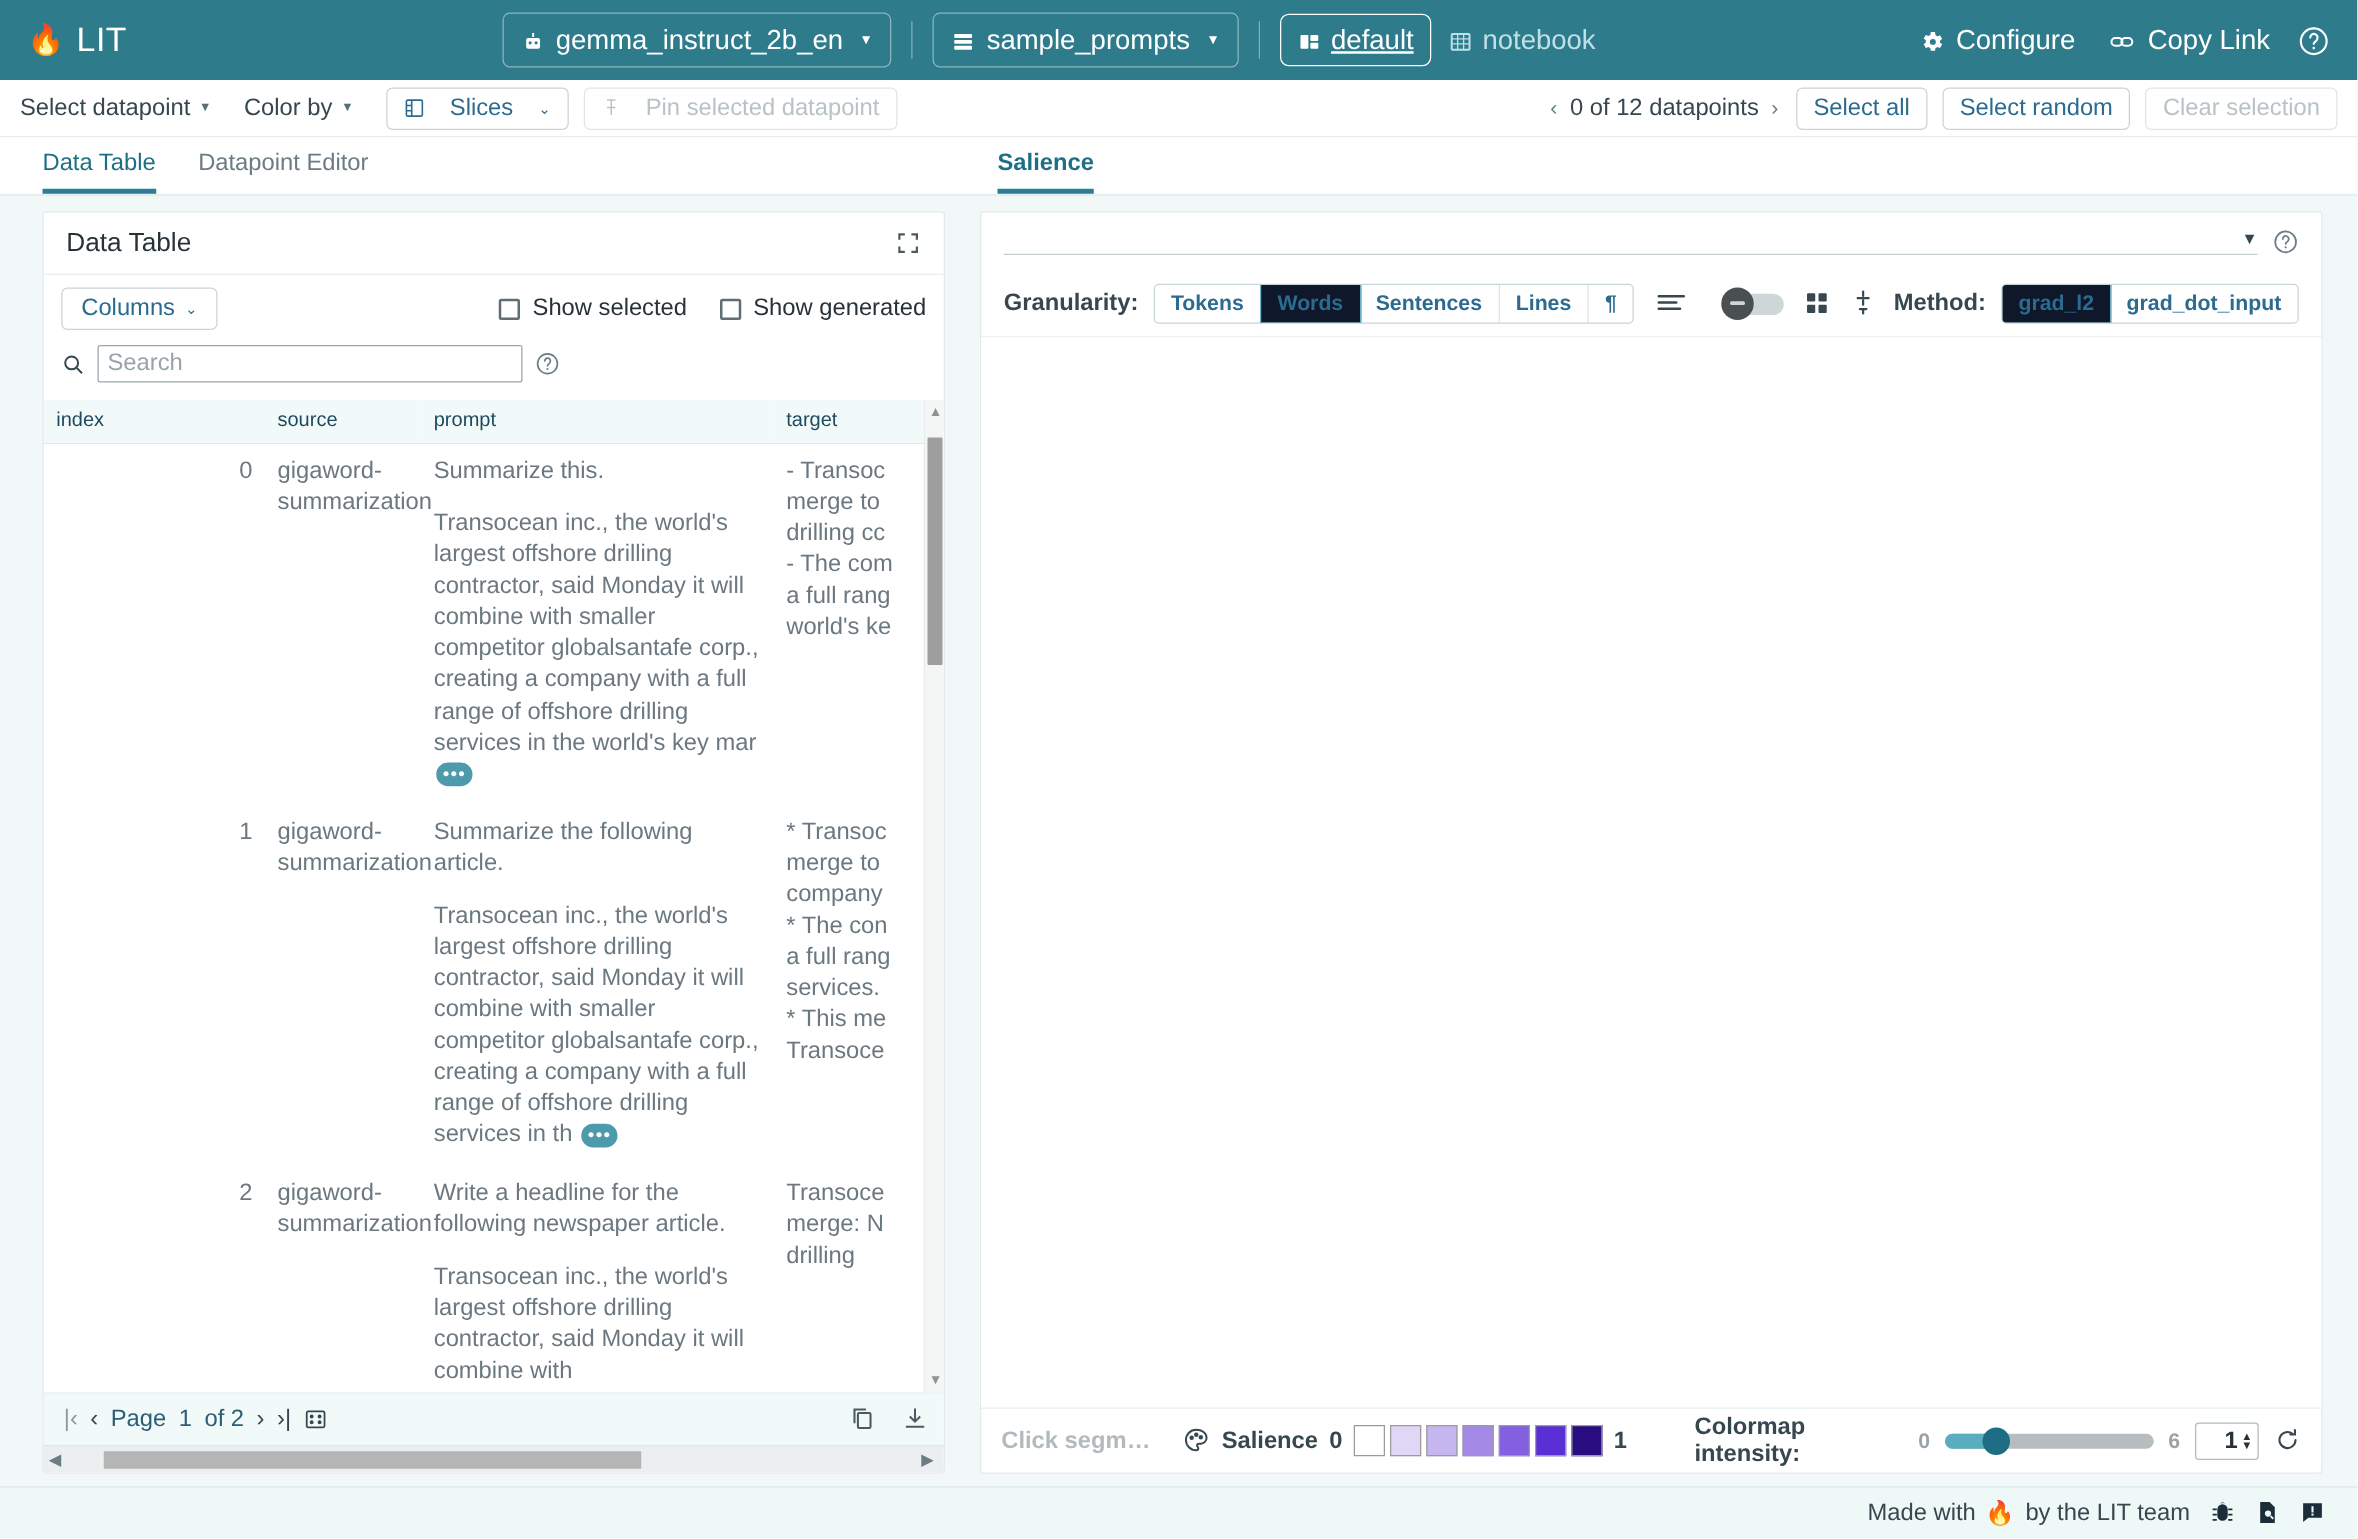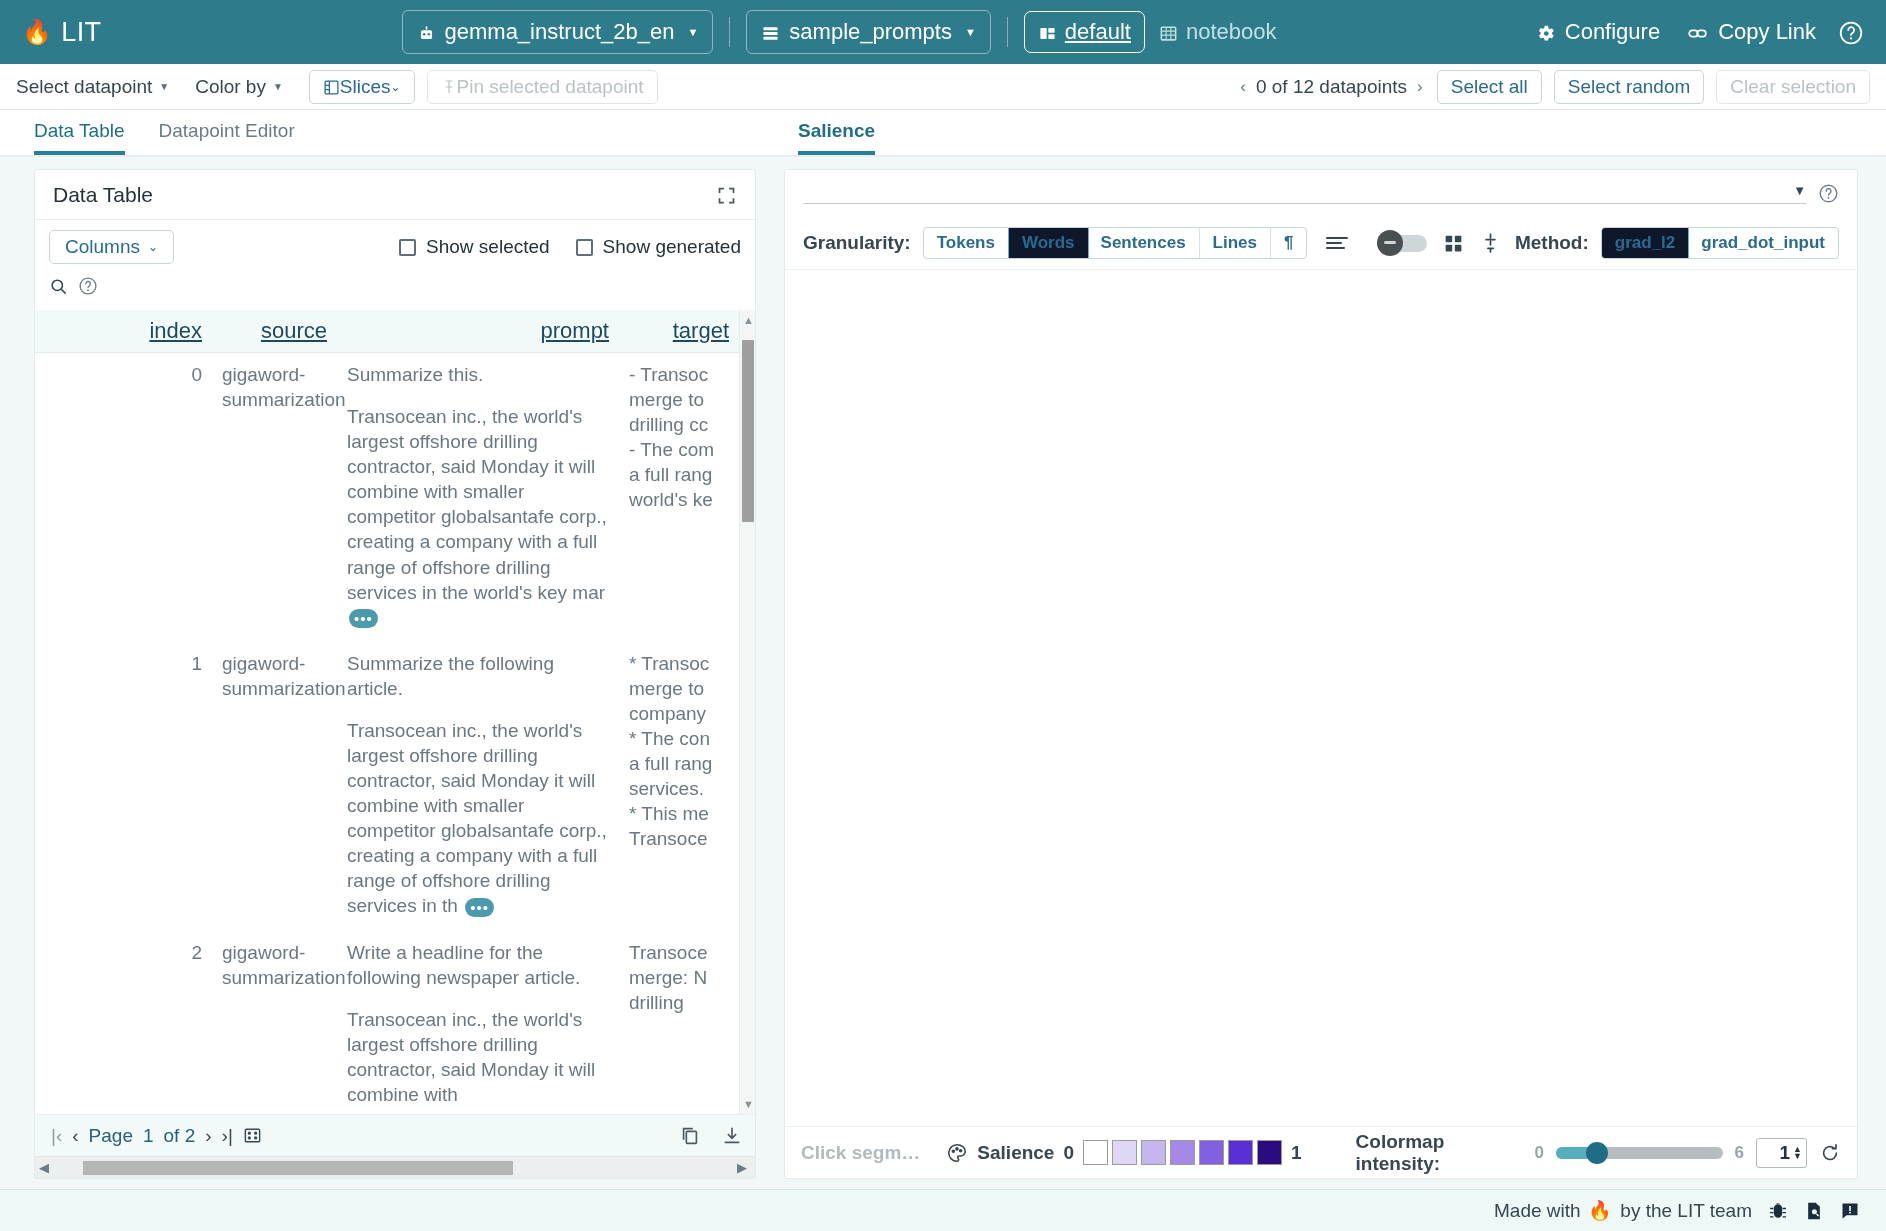--- a/index.html
+++ b/index.html
@@ -56,21 +56,21 @@
     height: 46px; flex: 0 0 46px;
     background: #ffffff;
     border-bottom: 1px solid #dfe6e9;
     display: flex; align-items: center;
     padding: 0 16px; gap: 0;
     font-size: 19px; color: #37474f;
   }
   .tb-dd { display: flex; align-items: center; gap: 7px; margin-right: 26px; cursor: default; }
   .tb-dd .caret { font-size: 10px; color: #546e7a; }
   .tb-btn {
-    display: flex; align-items: center; gap: 0;
+    display: flex; align-items: center; gap: 20px;
     border: 1px solid #c9d4d8; border-radius: 5px;
     padding: 5px 13px; font-size: 19px; color: #2a6b8f;
     background: #fff; margin-right: 12px; white-space: nowrap;
   }
   .tb-btn.disabled { color: #b9c2c6; border-color: #e0e6e8; }
   .counter { font-size: 19px; color: #37474f; display: flex; align-items: center; gap: 10px; margin-right: 14px; white-space: nowrap;}
   .counter .arrow { color: #607d8b; font-size: 17px; }
 
   
   .main { flex: 1 1 auto; display: flex; min-height: 0; background: #f2f8f8; }
@@ -130,26 +130,26 @@
     font-family: "Liberation Sans", sans-serif;
   }
   .search-input::placeholder { color: #9aa3a7; }
   .help-ic { color: #6b7c84; }
 
   
   .table-area { flex: 1 1 auto; min-height: 0; display: flex; position: relative; overflow: hidden; margin-top: 10px; }
   .table-scroll { flex: 1 1 auto; overflow: hidden; position: relative; }
   table.dt { width: 100%; border-collapse: collapse; table-layout: fixed; }
   table.dt th {
-    text-align: right; font-weight: normal;
-    font-size: 22px; color: #1e4a5f;
+    text-align: left; font-weight: normal;
+    font-size: 16px; color: #1e4a5f;
     background: #f2faf9;
     padding: 8px 10px 8px 10px;
     border-bottom: 1px solid #dfe8ea;
-    position: sticky; top: 0; text-decoration: underline;
+    position: sticky; top: 0;
   }
   table.dt td {
     vertical-align: top; font-size: 19px; color: #6b7880;
     padding: 9px 10px 12px 10px;
     line-height: 1.32;
   }
   td.c-index { text-align: right; width: 120px; color: #5c6a71; }
   th.c-index { text-align: right; }
   td.c-source, th.c-source { width: 125px; }
   td.c-prompt, th.c-prompt { width: 282px; }
@@ -438,20 +438,21 @@
         </div>
 
 
         <div class="dt-row3">
           <span>
             <svg class="icon-svg" width="19" height="19" viewBox="0 0 24 24" fill="none" stroke="#37474f" stroke-width="2">
               <circle cx="10.5" cy="10.5" r="6.5"></circle>
                 <path d="M15.5 15.5L21 21"></path>
             </svg>
           </span>
+          <input class="search-input" value="" placeholder="Search" style="">
           <span class="help-ic">
             <svg class="icon-svg" width="20" height="20" viewBox="0 0 24 24" fill="none" stroke="#6b7c84" stroke-width="1.6">
               <circle cx="12" cy="12" r="9.5"></circle>
               <path d="M9.4 9.3a2.7 2.7 0 115.2 1c0 1.6-2.6 1.9-2.6 3.6" stroke-linecap="round"></path>
               <circle cx="12" cy="17" r="1" fill="#6b7c84" stroke="none"></circle>
             </svg>
           </span>
         </div>
       </div>
 

